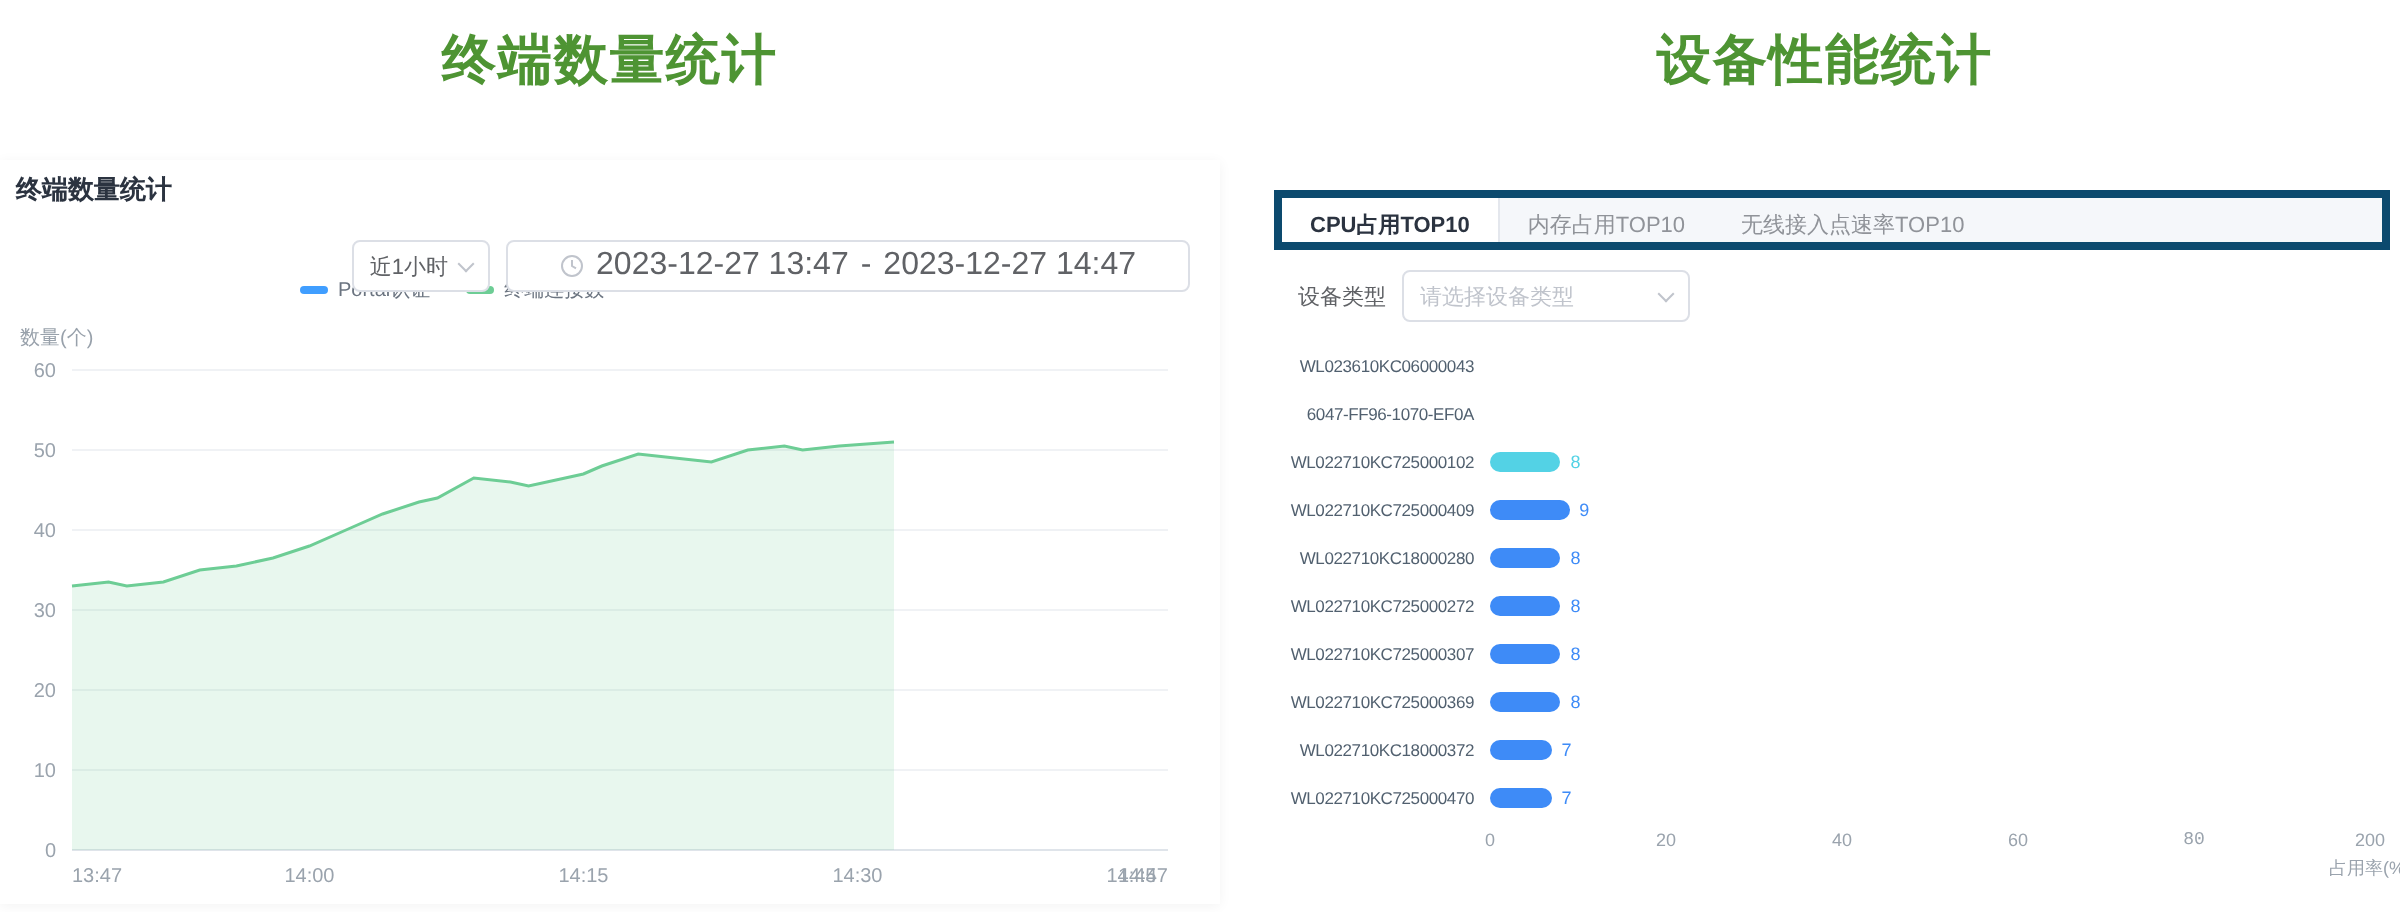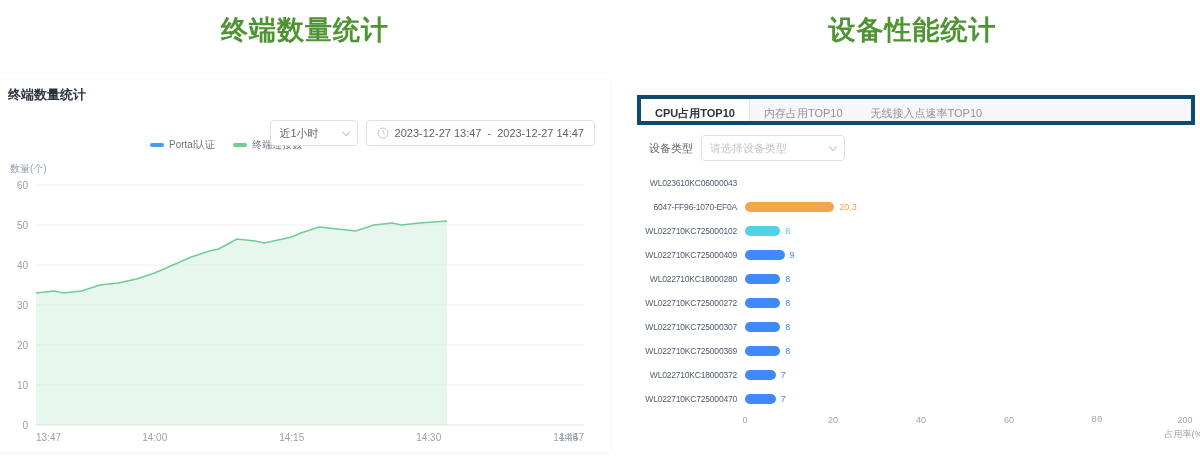--- a/index.html
+++ b/index.html
@@ -11,26 +11,26 @@
   #title-right { left:625px; width:575px; }
 
   
   #terminal-panel { position:absolute; left:0; top:80px; width:610px; height:372px;
     background:#fff; box-shadow:0 1px 6px rgba(0,0,0,0.05); }
   .panel-header { position:absolute; left:8px; top:6px; font-size:13px; font-weight:700; color:#2b3340; }
   .legend { position:absolute; left:150px; top:58px; display:flex; gap:18px; align-items:center; }
   .legend-item { display:flex; align-items:center; gap:5px; font-size:10px; color:#6b7480; cursor:pointer; }
   .legend-marker { width:14px; height:4px; border-radius:2px; display:inline-block; }
   .controls { position:absolute; right:15px; top:40px; display:flex; gap:8px; align-items:center; }
-  .select-box { display:flex; align-items:center; gap:24px; height:26px; padding:0 8px;
+  .select-box { display:flex; align-items:center; gap:6px; height:26px; padding:0 8px;
     border:1px solid #dcdfe6; border-radius:4px; font-size:11px; color:#606266; background:#fff; cursor:pointer; }
   .chev { width:6px; height:6px; border-right:1.5px solid #c0c4cc; border-bottom:1.5px solid #c0c4cc;
     transform:rotate(45deg); margin-top:-3px; flex:none; }
-  .date-box { display:flex; align-items:center; gap:6px; height:26px; padding:0 10px;
-    border:1px solid #dcdfe6; border-radius:4px; font-size:11px; color:#606266; background:#fff; cursor:pointer; }
+  .date-box { display:flex; align-items:center; gap:6px; height:26px; padding:0 26px;
+    border:1px solid #dcdfe6; border-radius:4px; font-size:16px; color:#606266; background:#fff; cursor:pointer; }
   .ylabel { position:absolute; left:10px; top:82px; font-size:10px; color:#98a1ab; }
   #line-chart-wrap { position:absolute; left:6px; top:96px; width:594px; height:272px; }
   text.tick { font-size:10px; fill:#9aa3ad; }
 
   
   #performance-panel { position:absolute; left:625px; top:80px; width:575px; height:372px; background:#fff; }
   .tabs-bar { margin:15px 5px 0 12px; height:30px; background:#f5f7fa;
     border:4px solid #0c4a6e; display:flex; align-items:stretch; }
   .tab { line-height:28px; padding:0 14px; font-size:11px; color:#909399; cursor:pointer; white-space:nowrap; }
   .tab.active { background:#fff; color:#2b3340; font-weight:700; border-right:1px solid #e4e7ed; }
@@ -130,24 +130,20 @@
       <span class="chev"></span>
     </div>
   </div>
 
   <div id="bar-rows">
       <div class="bar-row">
         <span class="bar-label">WL023610KC06000043</span>
       </div>
       <div class="bar-row">
         <span class="bar-label">6047-FF96-1070-EF0A</span>
-        <span class="bar-track">
-          <span class="bar" style="width: 89.32px; background: rgb(246, 164, 74);"></span>
-          <span class="bar-value" style="color: rgb(246, 164, 74);">20.3</span>
-        </span>
       </div>
       <div class="bar-row">
         <span class="bar-label">WL022710KC725000102</span>
         <span class="bar-track">
           <span class="bar" style="width: 35.2px; background: rgb(83, 210, 229);"></span>
           <span class="bar-value" style="color: rgb(83, 210, 229);">8</span>
         </span>
       </div>
       <div class="bar-row">
         <span class="bar-label">WL022710KC725000409</span>

